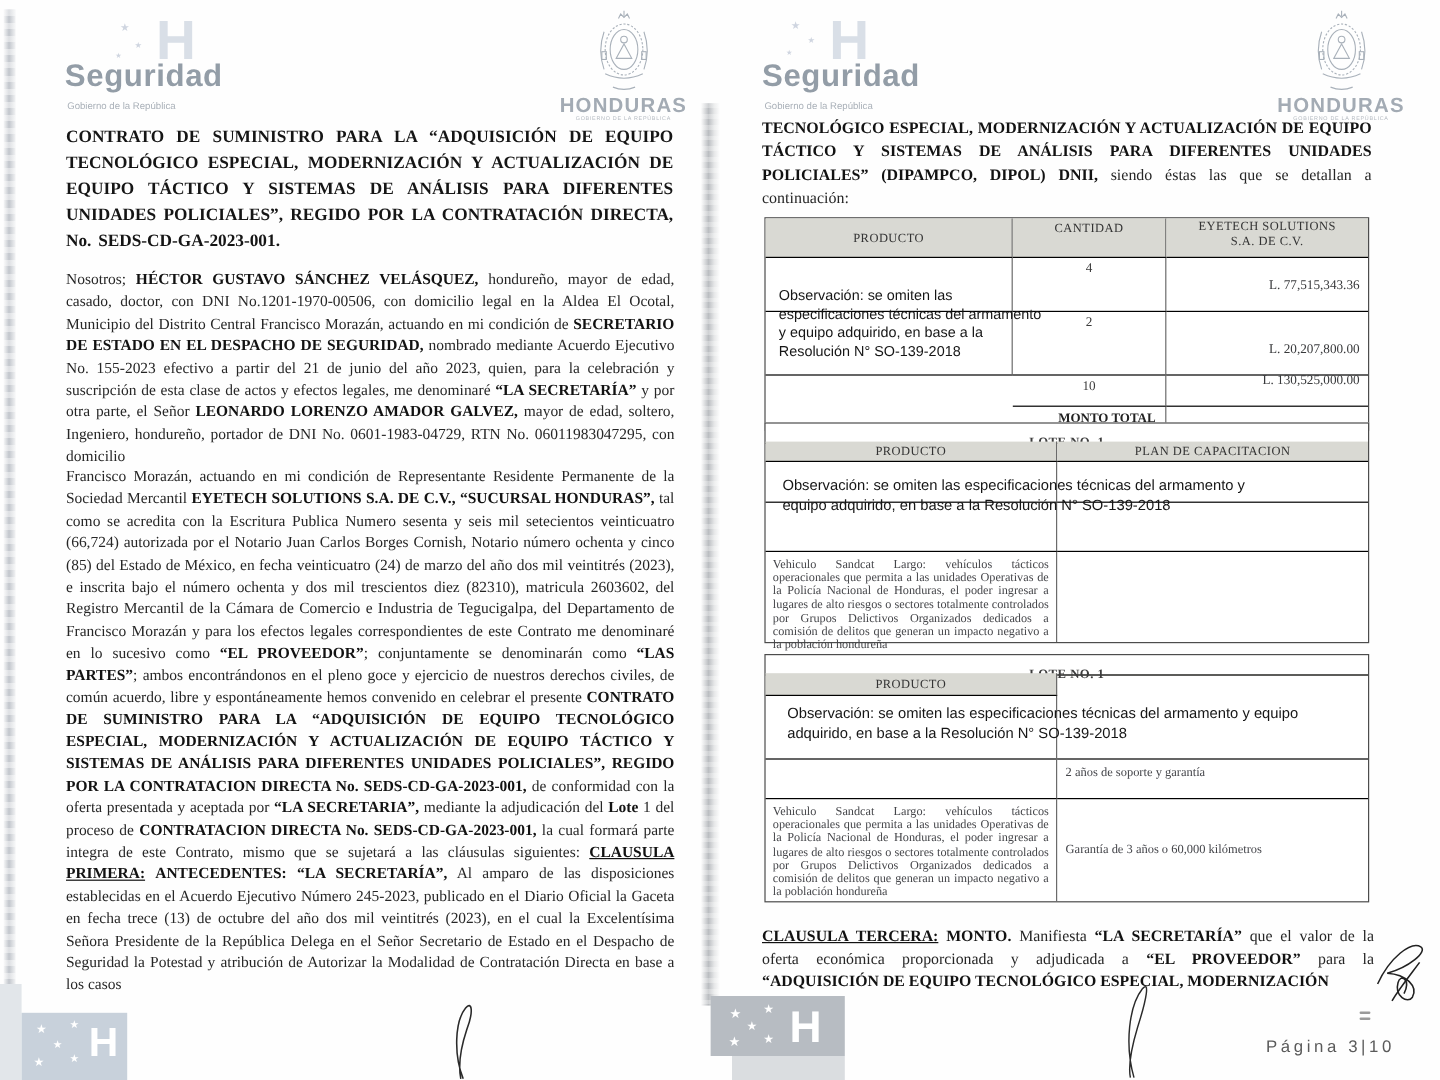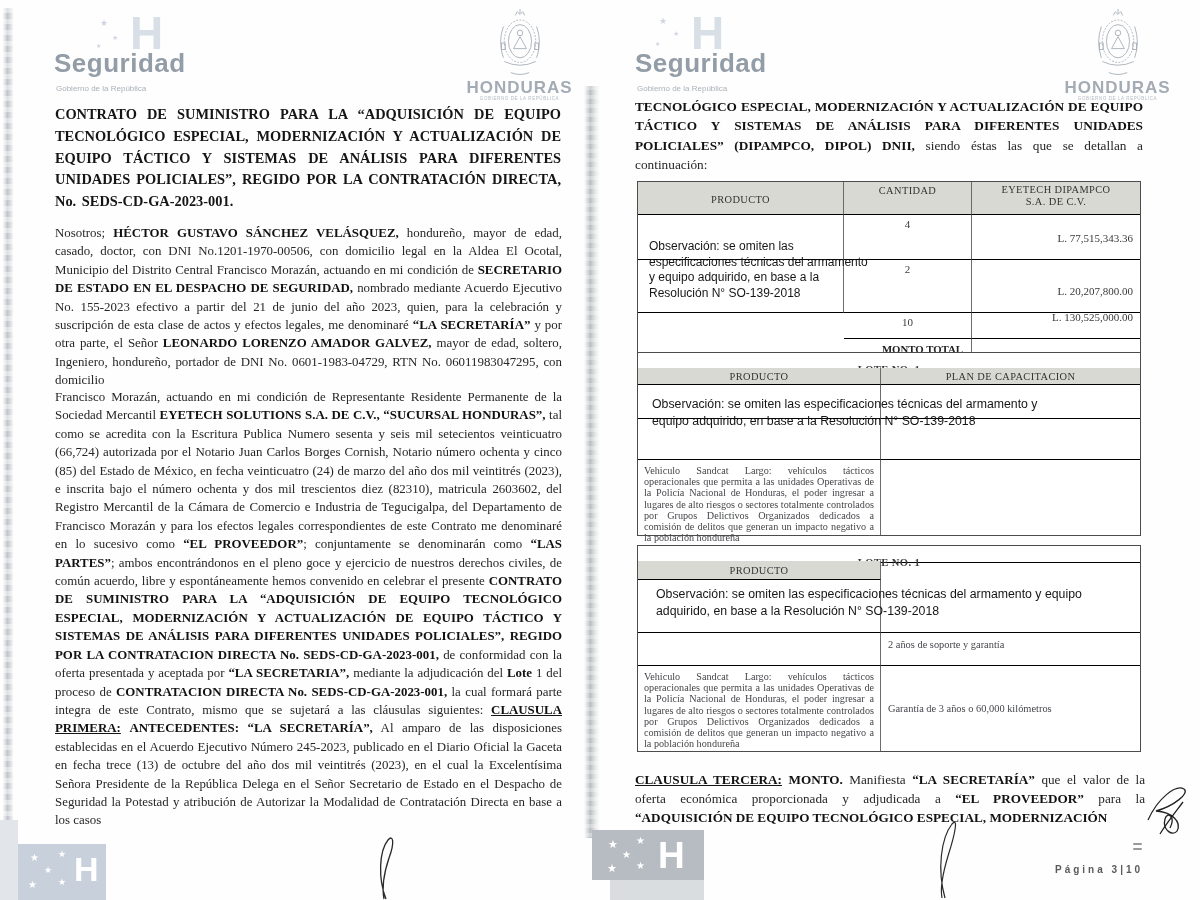--- a/index.html
+++ b/index.html
@@ -67,22 +67,22 @@
   .tbl .gar{padding:6px 6px 18px 7px;font-size:10.4px;color:#44454a;display:block;}
   .tbl .garmid{display:flex;align-items:center;padding-left:7px;font-size:10.4px;color:#44454a;}
   .obs{position:absolute;font-family:"Liberation Sans",sans-serif;color:#161616;z-index:3;}
 
   
   .hblock{position:absolute;overflow:hidden;}
   .hblock .blk{position:absolute;}
   .hblock .wstar{position:absolute;color:#ffffff;}
   .hblock .wh{position:absolute;color:#ffffff;font-family:"Liberation Sans",sans-serif;font-weight:bold;}
 
-  .pagenum{position:absolute;font-family:"Liberation Sans",sans-serif;font-size:10px;
-    letter-spacing:3px;color:#5a5a5a;font-weight:bold;}
+  .pagenum{position:absolute;font-family:"Liberation Sans",sans-serif;font-size:14px;
+    letter-spacing:3px;color:#5a5a5a;}
   .sig{position:absolute;z-index:4;}
   .eqmarks{position:absolute;width:9px;color:#9a9a9a;}
   .eqmarks div{height:2px;background:#9a9a9a;margin-bottom:3px;border-radius:1px;}
 </style>
 </head>
 <body>
 
 <div class="canvas">
 
   <div class="page pl">
@@ -172,21 +172,21 @@
       </svg>
       <div class="country">HONDURAS</div>
       <div class="tagline">GOBIERNO DE LA REPÚBLICA</div>
     </div>
 
     <div class="abs doc" style="left:35px;top:97px;width:508px;font-size:13.3px;line-height:19.4px;"><span class="b">TECNOLÓGICO ESPECIAL, MODERNIZACIÓN Y ACTUALIZACIÓN DE EQUIPO TÁCTICO Y SISTEMAS DE ANÁLISIS PARA DIFERENTES UNIDADES POLICIALES” (DIPAMPCO, DIPOL) DNII,</span><span> siendo éstas las que se detallan a continuación:</span></div>
 
     <div class="tbl" style="left:37px;top:181px;width:502px;grid-template-columns:206px 128px 1fr;grid-template-rows:33px 45px 53px 26px 19px;">
       <div class="c h" style="grid-area:1/1;align-items:center;">PRODUCTO</div>
       <div class="c h" style="grid-area:1/2;">CANTIDAD</div>
-      <div class="c h h2 lc" style="grid-area:1/3;padding-left:18px;padding-right:18px;text-align:center;">EYETECH DIPAMPCO S.A. DE C.V.</div>
+      <div class="c h h2 lc" style="grid-area:1/3;padding-left:18px;padding-right:18px;text-align:center;">EYETECH SOLUTIONS S.A. DE C.V.</div>
 
       <div class="c" style="grid-area:2/1;"></div>
       <div class="c qty" style="grid-area:2/2;">4</div>
       <div class="c amt lc" style="grid-area:2/3;">L. 77,515,343.36</div>
 
       <div class="c" style="grid-area:3/1;"></div>
       <div class="c qty" style="grid-area:3/2;">2</div>
       <div class="c amt lc" style="grid-area:3/3;">L. 20,207,800.00</div>
 
       <div class="c prod" style="grid-area:4/1;">Vehiculo Sandcat Largo</div>

